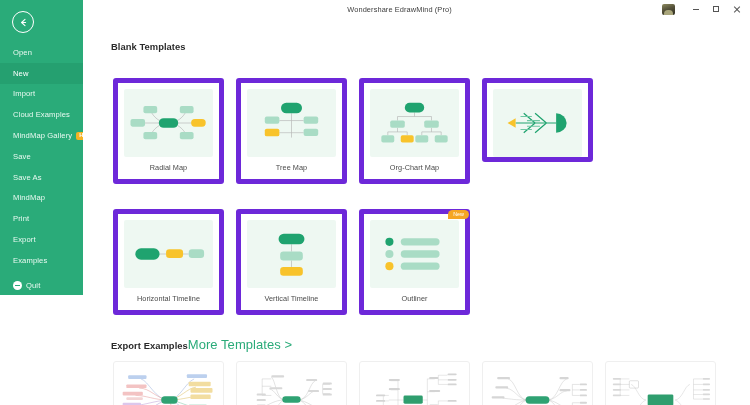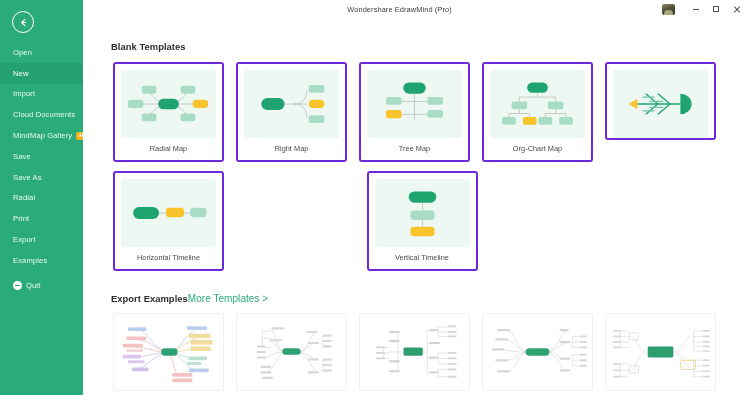--- a/index.html
+++ b/index.html
@@ -12,21 +12,21 @@
   .app {
     position: relative;
     width: 750px; height: 405px;
     display: flex;
     background: #ffffff;
   }
 
   
   .sidebar {
     width: 83px;
-    height: 395px;
+    height: 295px;
     background: #2aab79;
     flex: 0 0 83px;
     position: relative;
     padding-top: 8px;
   }
   .back-btn {
     width: 22px; height: 22px;
     border: 1.6px solid #ffffff;
     border-radius: 50%;
     margin: 3px 0 0 12px;
@@ -151,40 +151,41 @@
     margin-top: 23px;
     margin-bottom: 10px;
   }
   .section-title {
     font-size: 9.4px;
     font-weight: bold;
     color: #2b2b2b;
     letter-spacing: .05px;
   }
   .more-link {
-    font-size: 10px;
+    font-size: 13px;
     color: #2aab79;
     cursor: pointer;
     letter-spacing: .05px;
   }
 
   .grid {
     display: flex;
     gap: 0px;
     padding: 0 13px 0 24px;
   }
   .cell { width: 123px; padding: 0 6px; }
 
   .card {
     background: #ffffff;
-    border: 2px solid #6d28d9;
+    border: 5px solid #6d28d9;
     border-radius: 3px;
     padding: 6px 6px 0 6px;
     cursor: pointer;
     position: relative;
+    margin-top: 16px;
   }
   .card .thumb {
     height: 68px;
     background: #eef8f2;
     border-radius: 2px;
     position: relative;
     overflow: hidden;
   }
   .card .cap {
     height: 22px;
@@ -199,21 +200,21 @@
     top: -4px; right: -4px;
     background: #f5a623;
     color: #fff;
     font-size: 5.4px;
     border-radius: 6px 6px 6px 0;
     padding: 2px 5px;
     line-height: 1;
     z-index: 4;
   }
 
-  .row2 { margin-top: 9px; justify-content: space-between; }
+  .row2 { margin-top: 9px; }
 
   
   .ex-card {
     background: #ffffff;
     border: 1px solid #efefef;
     border-radius: 3px;
     height: 78px;
     padding: 5px;
     cursor: pointer;
     overflow: hidden;
@@ -239,34 +240,34 @@
       <div class="nav-item">
         <span>Open</span>
       </div>
       <div class="nav-item active">
         <span>New</span>
       </div>
       <div class="nav-item">
         <span>Import</span>
       </div>
       <div class="nav-item">
-        <span>Cloud Documents</span>
+        <span>Cloud Examples</span>
       </div>
       <div class="nav-item">
         <span>MindMap Gallery</span>
         <span class="badge-hot">Hot</span>
       </div>
       <div class="nav-item">
         <span>Save</span>
       </div>
       <div class="nav-item">
         <span>Save As</span>
       </div>
       <div class="nav-item">
-        <span>Radial</span>
+        <span>MindMap</span>
       </div>
       <div class="nav-item">
         <span>Print</span>
       </div>
       <div class="nav-item">
         <span>Export</span>
       </div>
       <div class="nav-item">
         <span>Examples</span>
       </div>
@@ -322,37 +323,20 @@
                 <rect x="69" y="45" width="17" height="9" rx="2.4" fill="#a9dcc5"></rect>
                 <rect x="8" y="29" width="18" height="9.5" rx="2.6" fill="#a9dcc5"></rect>
                 <rect x="83" y="29" width="18" height="9.5" rx="4.5" fill="#f8c32b"></rect>
                 <rect x="43" y="28" width="24" height="12" rx="6" fill="#1fa36f"></rect>
               </svg>
             </div>
             <div class="cap">Radial Map</div>
           </div>
         </div>
 
-        <div class="cell">
-          <div class="card">
-            <div class="thumb">
-              <svg width="100%" height="100%" viewBox="0 0 110 68" preserveAspectRatio="xMidYMid meet">
-                <path d="M46 34 H58" stroke="#b5b5b5" stroke-width="0.8" fill="none"></path>
-                <path d="M58 34 C 70 34, 72 26, 73 17" stroke="#b5b5b5" stroke-width="0.8" fill="none"></path>
-                <path d="M58 34 H73" stroke="#b5b5b5" stroke-width="0.8" fill="none"></path>
-                <path d="M58 34 C 70 34, 72 42, 73 51" stroke="#b5b5b5" stroke-width="0.8" fill="none"></path>
-                <rect x="75" y="12" width="18" height="9" rx="2.4" fill="#a9dcc5"></rect>
-                <rect x="75" y="29" width="18" height="9.5" rx="4.5" fill="#f8c32b"></rect>
-                <rect x="75" y="47" width="18" height="9" rx="2.4" fill="#a9dcc5"></rect>
-                <rect x="20" y="27" width="27" height="14" rx="7" fill="#1fa36f"></rect>
-              </svg>
-            </div>
-            <div class="cap">Right Map</div>
-          </div>
-        </div>
 
         <div class="cell">
           <div class="card">
             <div class="thumb">
               <svg width="100%" height="100%" viewBox="0 0 110 68" preserveAspectRatio="xMidYMid meet">
                 <path d="M55 22 V52" stroke="#b5b5b5" stroke-width="0.8" fill="none"></path>
                 <path d="M55 31 H40 M55 31 H70" stroke="#b5b5b5" stroke-width="0.8" fill="none"></path>
                 <path d="M55 46 H40 M55 46 H70" stroke="#b5b5b5" stroke-width="0.8" fill="none"></path>
                 <rect x="22" y="26" width="18" height="9" rx="2.4" fill="#a9dcc5"></rect>
                 <rect x="70" y="26" width="18" height="9" rx="2.4" fill="#a9dcc5"></rect>
@@ -429,20 +413,36 @@
                 <path d="M55 22 V31 M55 42 V50" stroke="#b5b5b5" stroke-width="0.8" fill="none"></path>
                 <rect x="39" y="9" width="32" height="13" rx="6.5" fill="#1fa36f"></rect>
                 <rect x="41" y="31" width="28" height="11" rx="4" fill="#a9dcc5"></rect>
                 <rect x="41" y="50" width="28" height="11" rx="4" fill="#f8c32b"></rect>
               </svg>
             </div>
             <div class="cap">Vertical Timeline</div>
           </div>
         </div>
 
+        <div class="cell">
+          <div class="card">
+            <div class="badge-new">New</div>
+            <div class="thumb">
+              <svg width="100%" height="100%" viewBox="0 0 110 68" preserveAspectRatio="xMidYMid meet">
+                <circle cx="24" cy="19" r="5" fill="#1fa36f"></circle>
+                <circle cx="24" cy="34" r="5" fill="#a9dcc5"></circle>
+                <circle cx="24" cy="49" r="5" fill="#f8c32b"></circle>
+                <rect x="38" y="14.5" width="48" height="9" rx="4.5" fill="#a9dcc5"></rect>
+                <rect x="38" y="29.5" width="48" height="9" rx="4.5" fill="#a9dcc5"></rect>
+                <rect x="38" y="44.5" width="48" height="9" rx="4.5" fill="#a9dcc5"></rect>
+              </svg>
+            </div>
+            <div class="cap">Outliner</div>
+          </div>
+        </div>
 
         <div class="cell"></div>
       </div>
 
       <div class="section-head" style="margin-top:22px;margin-bottom:9px;">
         <div class="section-title">Export Examples</div>
         <div class="more-link">More Templates &gt;</div>
       </div>
 
       <div class="grid">

